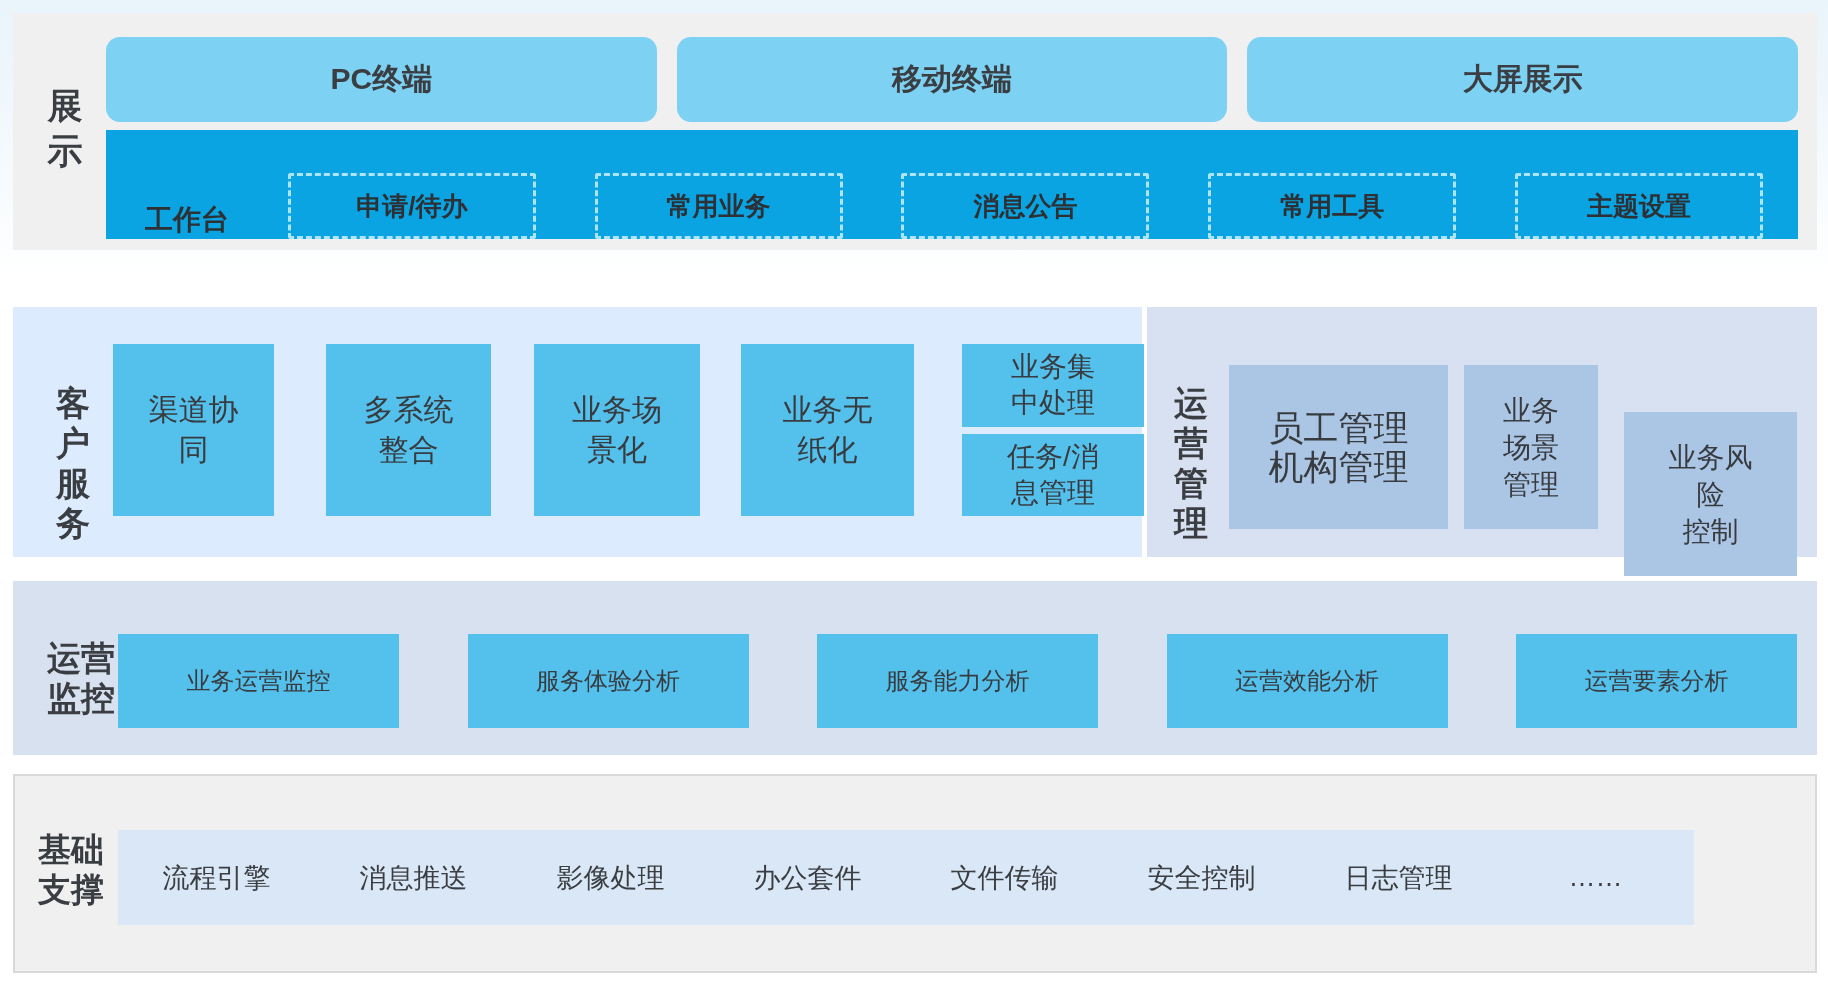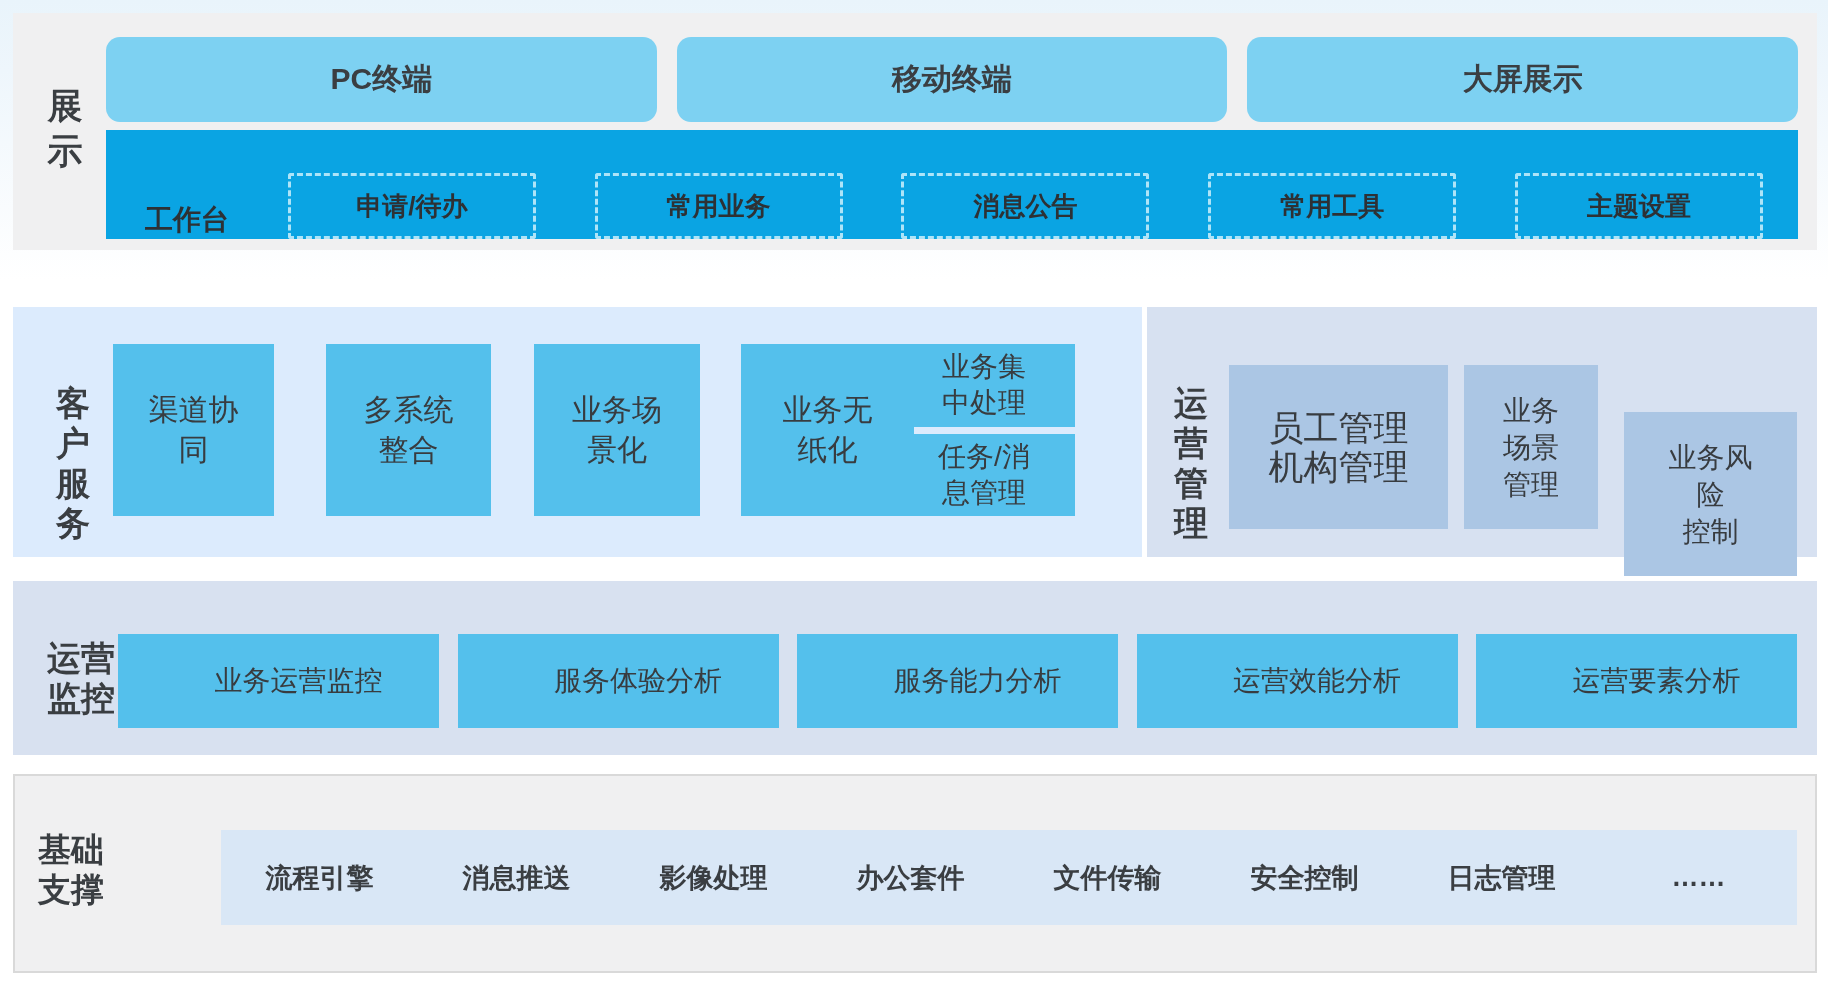--- a/index.html
+++ b/index.html
@@ -43,21 +43,21 @@
   .sky-box{
     position:absolute;background:#54c0ec;color:#383c40;
     display:flex;align-items:center;justify-content:center;text-align:center;
     white-space:pre-line;font-size:30px;line-height:40px;
   }
   .cs-box{top:37px;height:172px;}
   .cs-b1{left:100px;width:161px;}
   .cs-b2{left:313px;width:165px;}
   .cs-b3{left:521px;width:166px;}
   .cs-b4{left:728px;width:173px;}
-  .cs-stack{position:absolute;left:880px;top:37px;width:182px;height:172px;display:flex;flex-direction:column;gap:7px;}
+  .cs-stack{position:absolute;left:949px;top:37px;width:182px;height:172px;display:flex;flex-direction:column;gap:7px;}
   .cs-stack .sky-box{position:static;flex:1;font-size:28px;line-height:36px;}
 
   
   .ops-panel{left:1147px;top:307px;width:670px;height:250px;background:#d7e1f1;}
   .ops-label{left:20px;top:76px;width:48px;font-size:34px;line-height:40px;}
   .muted-box{
     position:absolute;background:#abc6e4;color:#383c40;top:58px;height:164px;
     display:flex;align-items:center;justify-content:center;text-align:center;
     white-space:pre-line;font-size:35px;line-height:39px;
   }
@@ -65,28 +65,27 @@
   .ops-b2{left:317px;width:134px;font-size:28px;line-height:37px;}
   .ops-b3{left:477px;width:173px;font-size:28px;line-height:37px;margin-top:47px;}
 
   
   .monitor-panel{left:13px;top:581px;width:1804px;height:174px;background:#d8e1f0;}
   .monitor-label{left:31px;top:57px;width:74px;font-size:34px;line-height:40px;}
   .monitor-row{position:absolute;left:105px;top:53px;width:1679px;height:94px;display:flex;justify-content:space-between;}
   .monitor-box{
     width:281px;background:#54c0ec;color:#383c40;
     display:flex;align-items:center;justify-content:center;
-    font-size:28px;
-    padding-left:40px;
+    font-size:24px;
   }
 
   
   .base-panel{left:13px;top:774px;width:1804px;height:199px;background:#f0f0f1;border:2px solid #d9d9d9;}
   .base-label{left:17px;top:54px;width:78px;font-size:33px;line-height:40px;}
-  .base-row{position:absolute;left:103px;top:54px;width:1679px;height:95px;display:flex;justify-content:flex-end;font-weight:bold;}
+  .base-row{position:absolute;left:103px;top:54px;width:1679px;height:95px;display:flex;justify-content:flex-start;}
   .base-box{
     width:197px;background:#d9e7f6;color:#3a3e42;
     display:flex;align-items:center;justify-content:center;
     font-size:27px;
   }
 </style>
 </head>
 <body>
 
 <div>

